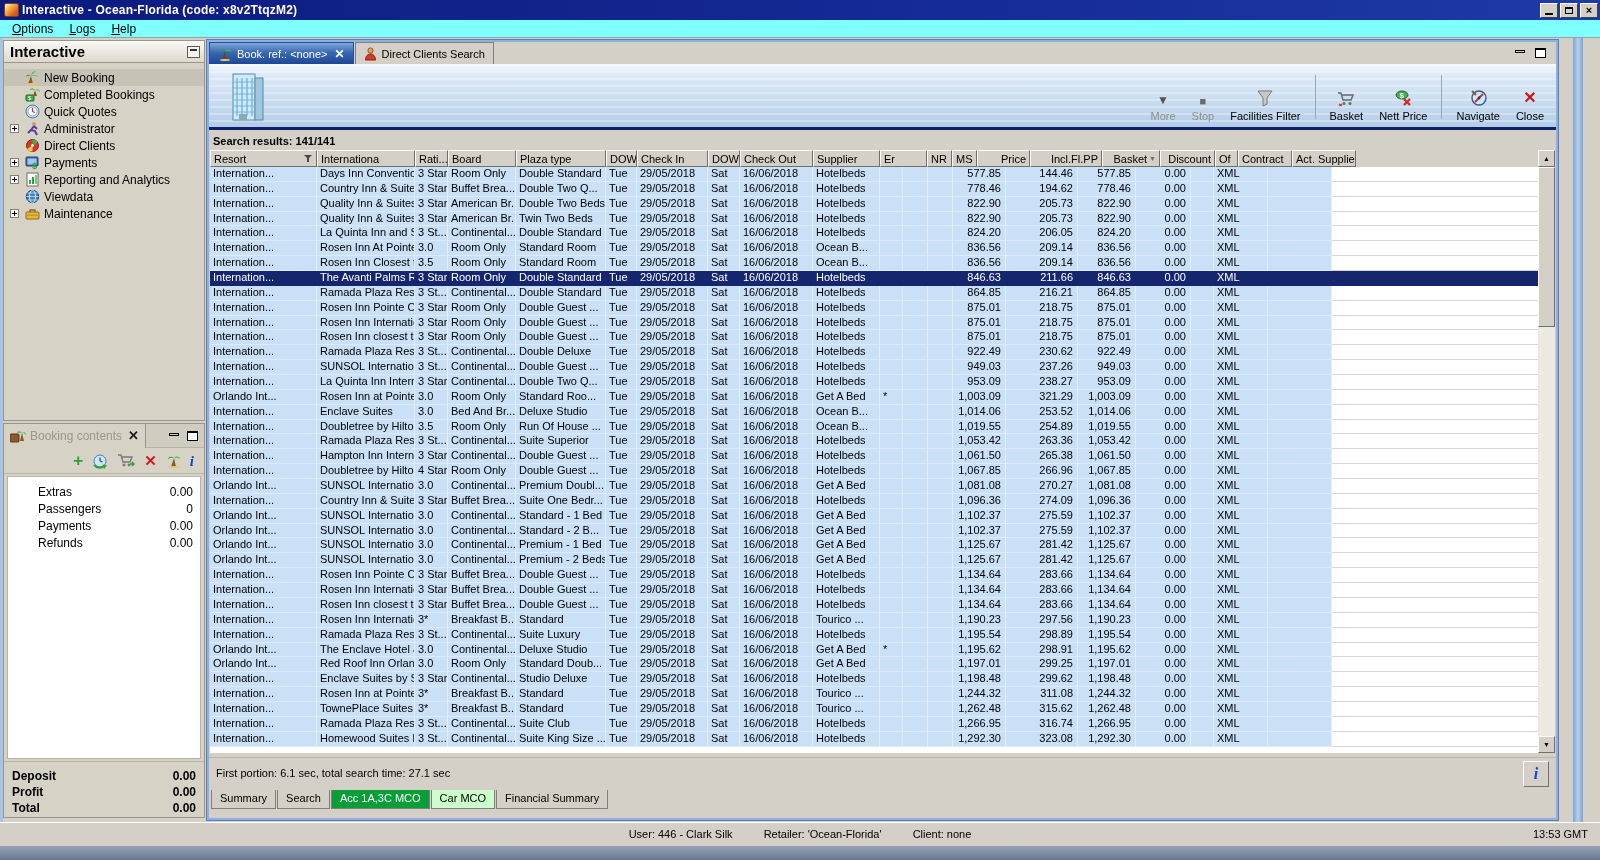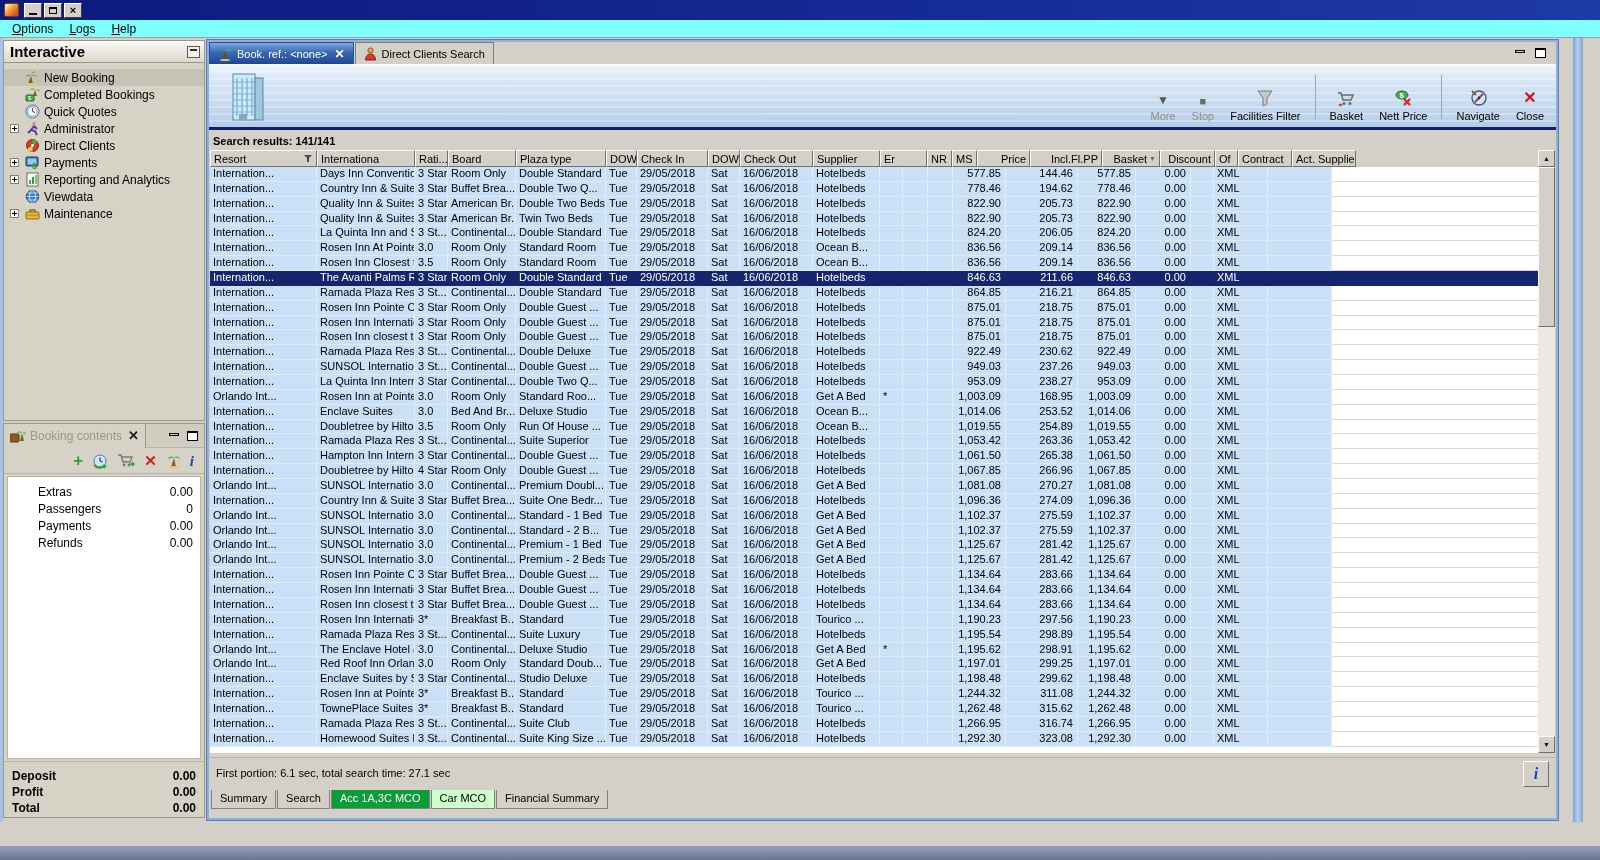--- a/index.html
+++ b/index.html
@@ -142,20 +142,21 @@
   #bottom-band { position:absolute; left:0; top:808px; width:1600px; height:14px;
     background:linear-gradient(180deg,#97a2b8,#6a7792); }
 
   svg { display:block; }
 </style>
 </head>
 <body>
 
 <div id="titlebar">
   <div class="app-logo"></div>
+  <div class="title">Interactive - Ocean-Florida (code: x8v2TtqzM2)</div>
   <div class="winbtn">
       <div class="glyph-min"></div>
     </div>
   <div class="winbtn">
       <div class="glyph-restore"></div>
     </div>
   <div class="winbtn">
       <span>×</span>
     </div>
 </div>
@@ -895,21 +896,21 @@
           <div class="tcell" style="width: 90px;">Standard Roo...</div>
           <div class="tcell" style="width: 31px;">Tue</div>
           <div class="tcell" style="width: 71px;">29/05/2018</div>
           <div class="tcell" style="width: 32px;">Sat</div>
           <div class="tcell" style="width: 73px;">16/06/2018</div>
           <div class="tcell" style="width: 67px;">Get A Bed</div>
           <div class="tcell" style="width: 23px;">*</div>
           <div class="tcell" style="width: 25px;"></div>
           <div class="tcell" style="width: 25px;"></div>
           <div class="tcell right" style="width: 53px;">1,003.09</div>
-          <div class="tcell right" style="width: 72px;">168.95</div>
+          <div class="tcell right" style="width: 72px;">321.29</div>
           <div class="tcell right" style="width: 58px;">1,003.09</div>
           <div class="tcell right" style="width: 55px;">0.00</div>
           <div class="tcell" style="width: 23px;"></div>
           <div class="tcell" style="width: 54px;">XML</div>
           <div class="tcell" style="width: 64px;"></div>
           <div class="tfill"></div>
         </div>
         <div class="trow">
           <div class="tcell" style="width: 107px;">Internation...</div>
           <div class="tcell" style="width: 98px;">Enclave Suites</div>
@@ -1456,14 +1457,22 @@
 
     <div class="bottomtabs">
       <div class="btab">Summary</div>
       <div class="btab">Search</div>
       <div class="btab green" style="background: rgb(10, 158, 56);">Acc 1A,3C MCO</div>
       <div class="btab lightgreen" style="background: rgb(204, 255, 204);">Car MCO</div>
       <div class="btab">Financial Summary</div>
     </div>
   </div>
 
+  <div id="statusbar">
+    <div class="mid">
+      <span>User: 446 - Clark Silk</span>
+      <span>Retailer: 'Ocean-Florida'</span>
+      <span>Client: none</span>
+    </div>
+    <div class="time">13:53 GMT</div>
+  </div>
   <div id="bottom-band"></div>
 </div>
 
 </body></html>

